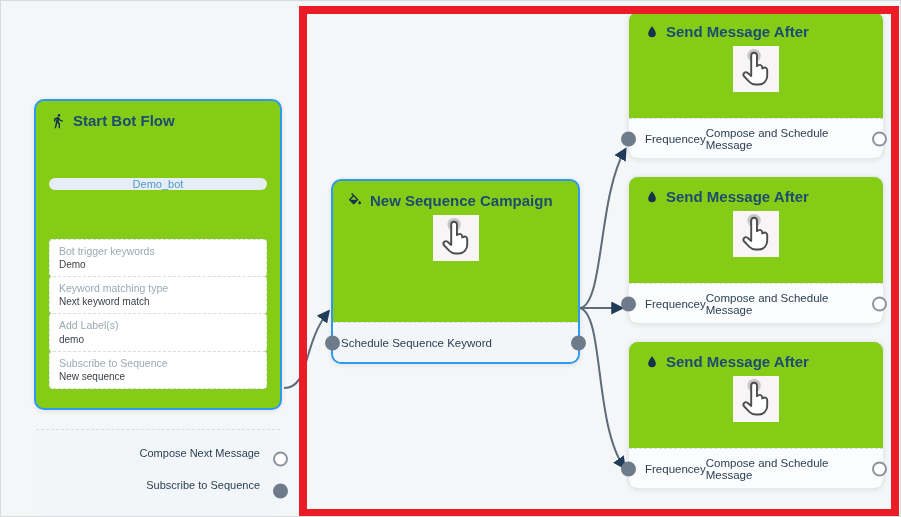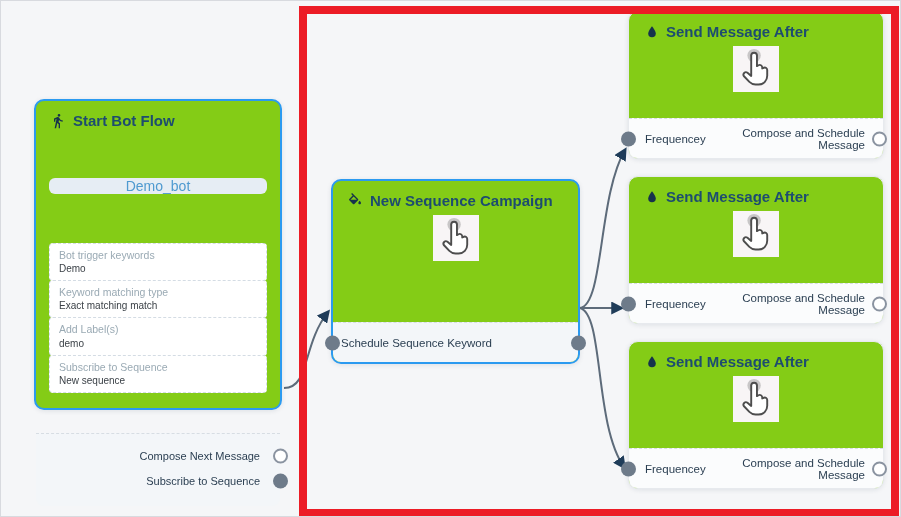--- a/index.html
+++ b/index.html
@@ -19,44 +19,44 @@
   .node.plain { border:1px solid #e7eaee; }
   .node-header {
     display:flex; align-items:center; gap:7px;
     padding:11px 14px 6px 14px;
     font-size:15px; font-weight:bold; color:#1d4c70;
   }
   .node-header svg { flex:0 0 auto; }
   
   .bot-name-btn {
     margin:3px 13px 10px 13px; height:27px; border:none; border-radius:6px;
-    background:#e6edf4; color:#4f9ad0; font-size:14px;
+    background:#e6edf4; color:#4f9ad0; font-size:11px;
     font-family:"Liberation Sans", sans-serif; cursor:pointer;
   }
   .fields { margin:0 13px; }
   .field {
     border:1px dashed #d4dce4; border-radius:4px;
     padding:4px 9px 5px 9px; margin-top:-1px; background:#fff;
   }
   .field-label { font-size:10.5px; color:#9aaab4; line-height:1.35; }
   .field-value { font-size:10px; color:#3c4248; line-height:1.3; }
   
   .node-footer {
     margin-top:auto; background:#f3f6f9; border-top:1px dashed #d7dde3;
     border-radius:0 0 8px 8px; position:relative;
   }
   .start-footer { padding:10px 0 12px 0; }
   .port-row {
-    position:relative; height:25px; display:flex; align-items:center;
+    position:relative; height:25px; display:flex; align-items:flex-start;
     justify-content:flex-end; padding-right:20px;
-    font-size:11px; color:#2b3f52;
+    font-size:11px; color:#2b3f52;margin-top:7px;
   }
   .mini-footer {
     display:flex; align-items:center; height:40px;
-    font-size:11.5px; color:#2b3f52;text-align:right;
+    font-size:11.5px; color:#2b3f52;
   }
   .port {
     width:15px; height:15px; border-radius:50%; display:inline-block;
     position:absolute; top:50%; transform:translateY(-50%); cursor:crosshair;
   }
   .port.filled { background:#6e7b8a; }
   .port.hollow { background:#fff; border:2px solid #8a93a0; }
   .port.right { right:-8px; }
   .port.left  { left:-8px; }
   
@@ -102,21 +102,21 @@
       <span>Start Bot Flow</span>
     </div>
     <button class="bot-name-btn">Demo_bot</button>
     <div class="fields">
       <div class="field">
         <div class="field-label">Bot trigger keywords</div>
         <div class="field-value">Demo</div>
       </div>
       <div class="field">
         <div class="field-label">Keyword matching type</div>
-        <div class="field-value">Exact matching match</div>
+        <div class="field-value">Next keyword match</div>
       </div>
       <div class="field">
         <div class="field-label">Add Label(s)</div>
         <div class="field-value">demo</div>
       </div>
       <div class="field">
         <div class="field-label">Subscribe to Sequence</div>
         <div class="field-value">New sequence</div>
       </div>
     </div>

